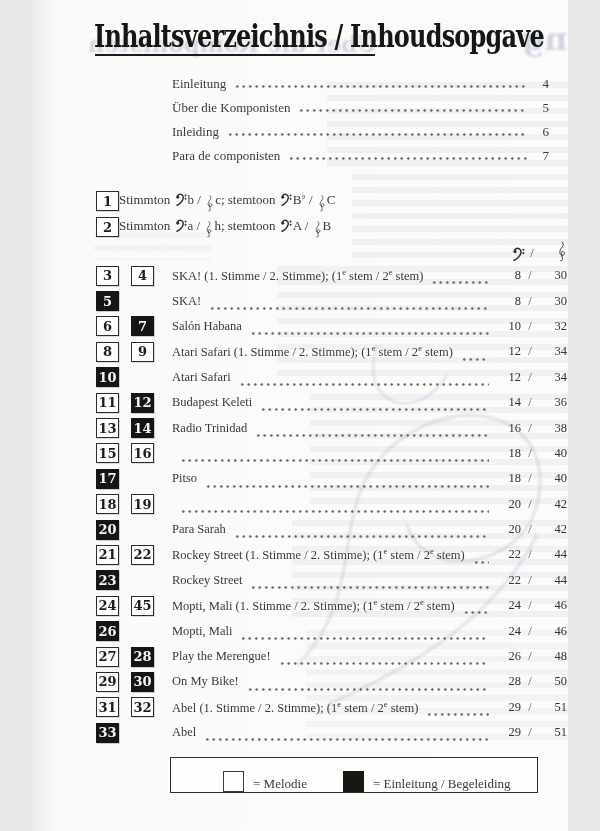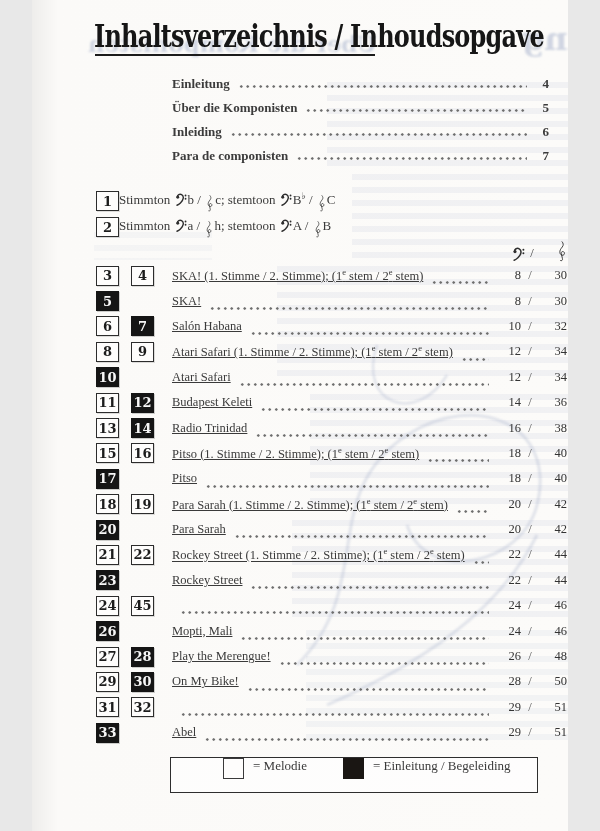--- a/index.html
+++ b/index.html
@@ -30,21 +30,21 @@
     font-size:24px;letter-spacing:-0.8px;color:#161616;white-space:nowrap;
     transform:scaleY(1.33);transform-origin:left top;
   }
   .title-underline{position:absolute;left:63px;top:54px;width:280px;height:2.4px;background:#1b1b1b;}
   
   .leader{
     flex:1 1 auto;align-self:flex-end;height:4px;margin:0 6px 4px 8px;
     background:radial-gradient(circle, #6e6e6e 1.05px, rgba(0,0,0,0) 1.45px) left bottom / 6.5px 3px repeat-x;
   }
   
-  .intro{position:absolute;left:140px;top:68px;width:377px;font-weight:bold;}
+  .intro{position:absolute;left:140px;top:68px;width:377px;}
   .intro-row{display:flex;align-items:flex-end;height:24px;font-size:13px;color:#3c3c3c;}
   .intro-row .lbl{flex:0 0 auto;}
   .intro-row .ipg{flex:0 0 auto;width:16px;text-align:right;}
   
   .nb{
     box-sizing:border-box;display:inline-flex;align-items:center;justify-content:center;
     width:23px;height:20px;font-family:"DejaVu Serif", serif;font-weight:bold;font-size:13px;
   }
   .nb.white{border:1.5px solid #2c2c2c;background:#fefdfc;color:#1c1c1c;box-shadow:1px 1px 0 rgba(0,0,0,.12);}
   .nb.black{background:#151515;color:#f7f7f7;border:1.5px solid #151515;box-shadow:1px 1px 0 rgba(0,0,0,.18);}
@@ -62,31 +62,31 @@
   .clefhead .ch1{width:26px;text-align:right;}
   .clefhead .chs{width:14px;text-align:center;font-size:12.5px;color:#3a3a3a;padding-bottom:1px;}
   .clefhead .ch2{width:28px;text-align:right;}
   .clefhead .clef.bass-clef{width:13px;height:14px;}
   .clefhead .clef.treble-clef{width:11px;height:21px;}
   
   .tracks{position:absolute;left:64px;top:263px;width:471px;}
   .track-row{display:flex;align-items:center;height:25.4px;font-size:12.5px;}
   .numarea{flex:0 0 76px;display:flex;align-items:center;}
   .numarea .nb + .nb{margin-left:12px;}
-  .ttl{flex:0 0 auto;color:#3a3a3a;white-space:nowrap;text-decoration:underline;}
+  .ttl{flex:0 0 auto;color:#3a3a3a;white-space:nowrap;}
   .ttl sup{font-size:8.5px;}
   .pg{flex:0 0 auto;text-align:right;color:#333;}
   .pg.p1{width:26px;}
   .pg.p2{width:28px;}
   .pslash{flex:0 0 14px;text-align:center;color:#555;margin:0 2px;}
   
   .legend{
     position:absolute;left:138px;top:757px;width:368px;height:36px;box-sizing:border-box;
     border:1.5px solid #2e2e2e;background:rgba(255,255,255,.6);
-    display:flex;align-items:flex-start;padding-left:52px;font-size:13px;color:#3a3a3a;
+    display:flex;align-items:flex-end;padding-left:52px;font-size:13px;color:#3a3a3a;
   }
   .swatch{box-sizing:border-box;width:21px;height:21px;flex:0 0 auto;margin-right:9px;}
   .swatch.white{border:1.5px solid #3a3a3a;background:#fefdfc;}
   .swatch.black{background:#1a1613;border:1.5px solid #1a1613;margin-left:36px;}
   
   .folio{position:absolute;left:552px;top:768px;width:26px;text-align:center;font-size:12.5px;font-weight:bold;color:#2f2f2f;}
 </style>
 </head>
 <body>
 
@@ -261,42 +261,40 @@
     <span class="leader"></span>
     <span class="pg p1">16</span>
     <span class="pslash">/</span>
     <span class="pg p2">38</span>
   </div>
       <div class="track-row">
     <span class="numarea">
           <span class="nb white">15</span>
           <span class="nb white">16</span>
         </span>
-    <span class="ttl">Pitso (1. Stimme / 2. Stimme); (1<sup>e</sup> stem / 2<sup>e</sup> stem)</span>
     <span class="leader"></span>
     <span class="pg p1">18</span>
     <span class="pslash">/</span>
     <span class="pg p2">40</span>
   </div>
       <div class="track-row">
     <span class="numarea">
           <span class="nb black">17</span>
         </span>
     <span class="ttl">Pitso</span>
     <span class="leader"></span>
     <span class="pg p1">18</span>
     <span class="pslash">/</span>
     <span class="pg p2">40</span>
   </div>
       <div class="track-row">
     <span class="numarea">
           <span class="nb white">18</span>
           <span class="nb white">19</span>
         </span>
-    <span class="ttl">Para Sarah (1. Stimme / 2. Stimme); (1<sup>e</sup> stem / 2<sup>e</sup> stem)</span>
     <span class="leader"></span>
     <span class="pg p1">20</span>
     <span class="pslash">/</span>
     <span class="pg p2">42</span>
   </div>
       <div class="track-row">
     <span class="numarea">
           <span class="nb black">20</span>
         </span>
     <span class="ttl">Para Sarah</span>
@@ -324,20 +322,21 @@
     <span class="leader"></span>
     <span class="pg p1">22</span>
     <span class="pslash">/</span>
     <span class="pg p2">44</span>
   </div>
       <div class="track-row">
     <span class="numarea">
           <span class="nb white">24</span>
           <span class="nb white">45</span>
         </span>
+    <span class="ttl">Mopti, Mali (1. Stimme / 2. Stimme); (1<sup>e</sup> stem / 2<sup>e</sup> stem)</span>
     <span class="leader"></span>
     <span class="pg p1">24</span>
     <span class="pslash">/</span>
     <span class="pg p2">46</span>
   </div>
       <div class="track-row">
     <span class="numarea">
           <span class="nb black">26</span>
         </span>
     <span class="ttl">Mopti, Mali</span>
@@ -366,20 +365,21 @@
     <span class="leader"></span>
     <span class="pg p1">28</span>
     <span class="pslash">/</span>
     <span class="pg p2">50</span>
   </div>
       <div class="track-row">
     <span class="numarea">
           <span class="nb white">31</span>
           <span class="nb white">32</span>
         </span>
+    <span class="ttl">Abel (1. Stimme / 2. Stimme); (1<sup>e</sup> stem / 2<sup>e</sup> stem)</span>
     <span class="leader"></span>
     <span class="pg p1">29</span>
     <span class="pslash">/</span>
     <span class="pg p2">51</span>
   </div>
       <div class="track-row">
     <span class="numarea">
           <span class="nb black">33</span>
         </span>
     <span class="ttl">Abel</span>

